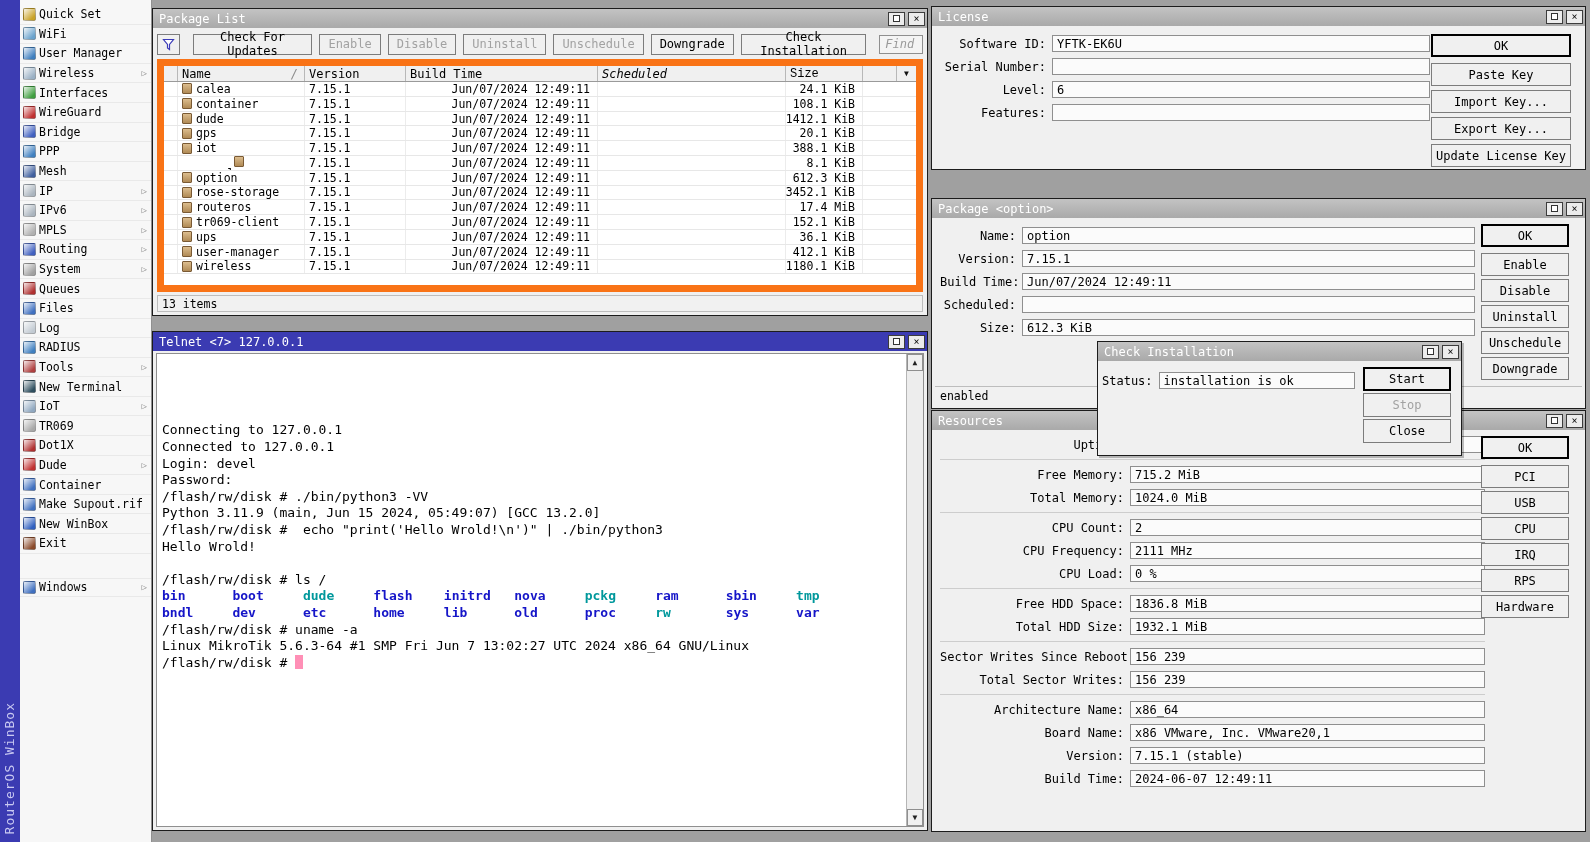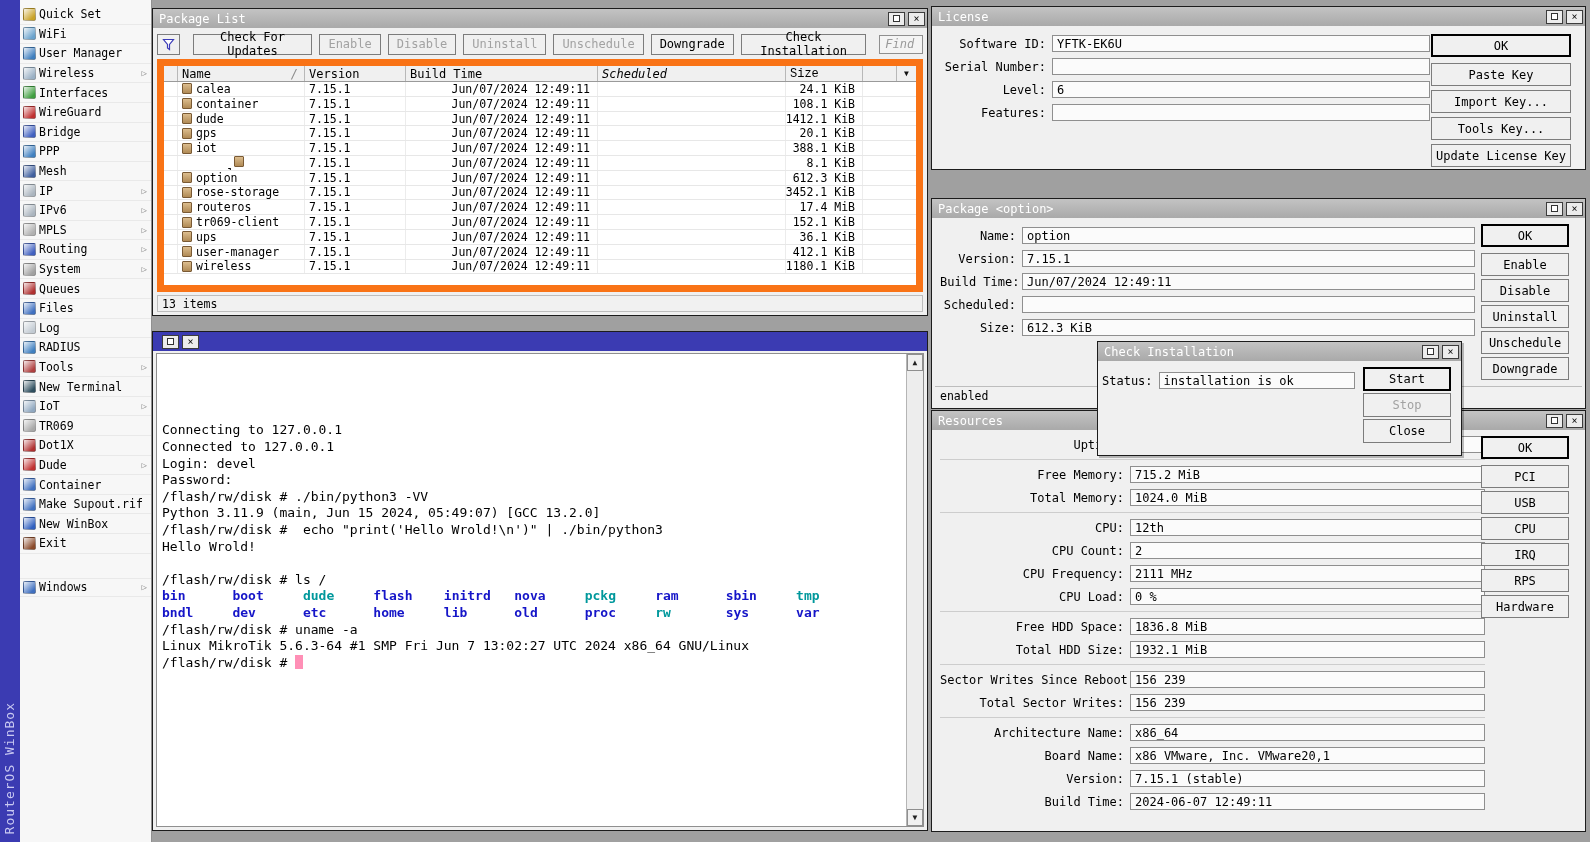--- a/index.html
+++ b/index.html
@@ -439,20 +439,21 @@
         <div class="pcell" style="width: 188px;"></div>
         <div class="pcell r" style="width: 77px;">1180.1 KiB</div>
         <div class="pcell fill"></div>
       </div>
     </div>
   <div class="pl-status">13 items</div>
 </section>
 
 <section class="win" id="win-telnet">
   <div class="tbar active">
+    <span class="ttitle">Telnet &lt;7&gt; 127.0.0.1</span>
     <span class="tbtn max">
         <span></span>
       </span>
     <span class="tbtn">×</span>
   </div>
   <div class="term-area">
     <div class="term-text" id="term-lines"><div class="tline">&nbsp;</div><div class="tline">&nbsp;</div><div class="tline">&nbsp;</div><div class="tline">&nbsp;</div><div class="tline"><span>Connecting to 127.0.0.1</span></div><div class="tline"><span>Connected to 127.0.0.1</span></div><div class="tline"><span>Login: devel</span></div><div class="tline"><span>Password:</span></div><div class="tline"><span>/flash/rw/disk # ./bin/python3 -VV</span></div><div class="tline"><span>Python 3.11.9 (main, Jun 15 2024, 05:49:07) [GCC 13.2.0]</span></div><div class="tline"><span>/flash/rw/disk #  echo "print('Hello Wrold!\n')" | ./bin/python3</span></div><div class="tline"><span>Hello Wrold!</span></div><div class="tline">&nbsp;</div><div class="tline"><span>/flash/rw/disk # ls /</span></div><div class="tline"><span class="t-dir">bin      </span><span class="t-dir">boot     </span><span class="t-lnk">dude     </span><span class="t-dir">flash    </span><span class="t-dir">initrd   </span><span class="t-dir">nova     </span><span class="t-lnk">pckg     </span><span class="t-dir">ram      </span><span class="t-dir">sbin     </span><span class="t-lnk">tmp</span></div><div class="tline"><span class="t-dir">bndl     </span><span class="t-dir">dev      </span><span class="t-dir">etc      </span><span class="t-dir">home     </span><span class="t-dir">lib      </span><span class="t-dir">old      </span><span class="t-dir">proc     </span><span class="t-lnk">rw       </span><span class="t-dir">sys      </span><span class="t-dir">var</span></div><div class="tline"><span>/flash/rw/disk # uname -a</span></div><div class="tline"><span>Linux MikroTik 5.6.3-64 #1 SMP Fri Jun 7 13:02:27 UTC 2024 x86_64 GNU/Linux</span></div><div class="tline"><span>/flash/rw/disk # </span><span class="cursor"></span></div></div>
     <div class="term-scroll">
       <span class="sbtn up">▲</span>
       <span class="sbtn down">▼</span>
@@ -483,21 +484,21 @@
       </div>
       <div class="frow">
         <span class="flabel">Features:</span>
         <div class="input"></div>
       </div>
     </div>
   <div id="lic-btns">
       <button class="btn focused">OK</button>
       <button class="btn gap-top">Paste Key</button>
       <button class="btn">Import Key...</button>
-      <button class="btn">Tools Key...</button>
+      <button class="btn">Export Key...</button>
       <button class="btn">Update License Key</button>
     </div>
 </section>
 
 <section class="win" id="win-package-option">
   <div class="tbar inactive">
     <span class="ttitle">Package &lt;option&gt;</span>
     <span class="tbtn max">
         <span></span>
       </span>
@@ -555,24 +556,20 @@
         <div class="frow">
           <span class="flabel">Free Memory:</span>
           <div class="input">715.2 MiB</div>
         </div>
         <div class="frow">
           <span class="flabel">Total Memory:</span>
           <div class="input">1024.0 MiB</div>
         </div>
       </div>
       <div class="fgroup sep">
-        <div class="frow">
-          <span class="flabel">CPU:</span>
-          <div class="input">12th</div>
-        </div>
         <div class="frow">
           <span class="flabel">CPU Count:</span>
           <div class="input">2</div>
         </div>
         <div class="frow">
           <span class="flabel">CPU Frequency:</span>
           <div class="input">2111 MHz</div>
         </div>
         <div class="frow">
           <span class="flabel">CPU Load:</span>

